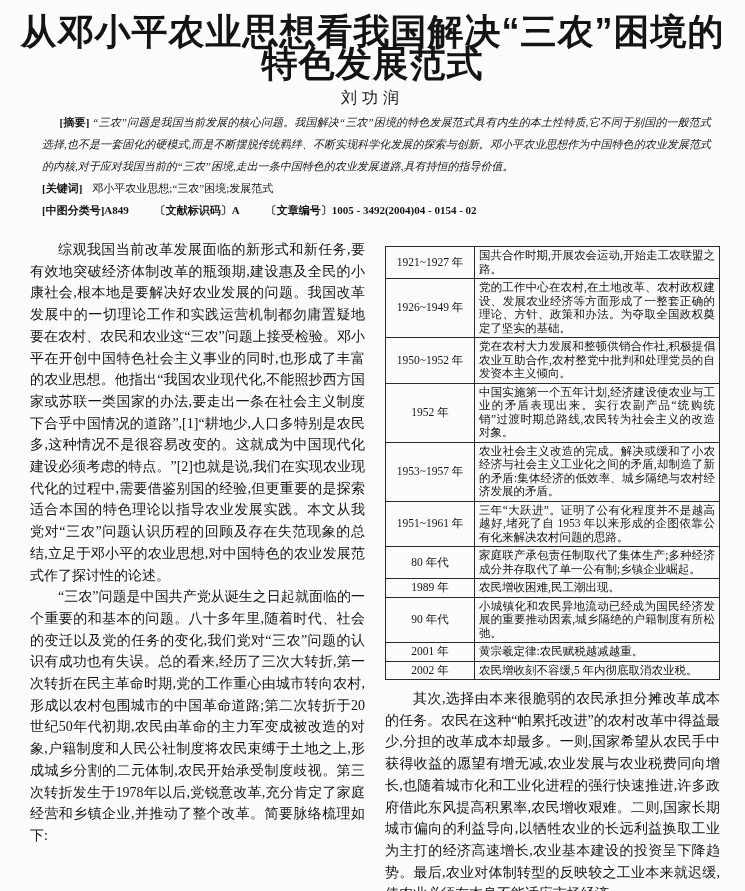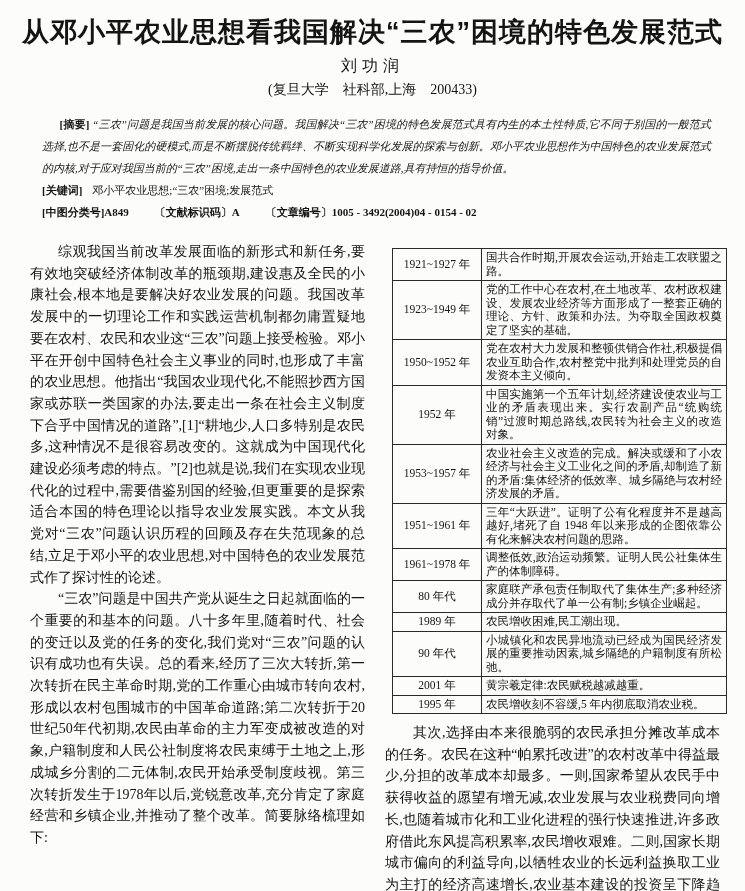--- a/index.html
+++ b/index.html
@@ -14,21 +14,21 @@
     width: 745px; height: 891px;
     background: #fcfcfa;
     overflow: hidden;
     box-sizing: border-box;
   }
   .page-title {
     margin: 16px 8px 4px 8px;
     text-align: center;
     font-family: "Liberation Sans", "DejaVu Sans", sans-serif;
     font-weight: bold;
-    font-size: 27px;
+    font-size: 36px;
     letter-spacing: 1px;
     line-height: 32px;
   }
   .author-line {
     text-align: center;
     font-size: 16px;
     letter-spacing: 5px;
     margin: 8px 0 2px 0;
   }
   .affiliation-line {
@@ -67,21 +67,21 @@
     margin: 0;
     font-family: "Liberation Sans", "DejaVu Sans", sans-serif;
     font-weight: bold;
     font-size: 14.5px;
     line-height: 21.7px;
     text-indent: 1.5em;
   }
   table.timeline {
     border-collapse: collapse;
     width: 100%;
-    margin: 7px 0 8px 7px;
+    margin: 7px 0 8px 0;
     font-size: 11.5px;
     line-height: 13.5px;
     table-layout: fixed;
   }
   table.timeline td {
     border: 1.5px solid #2a2a2a;
     padding: 2px 4px;
     vertical-align: middle;
   }
   td.period-cell {
@@ -93,21 +93,20 @@
 </style>
 </head>
 <body>
 
 <div class="page">
 
   <h1 class="page-title">从邓小平农业思想看我国解决“三农”困境的特色发展范式</h1>
 
   <div class="author-line">刘功润</div>
 
-  <div class="affiliation-line">(复旦大学　社科部,上海　200433)</div>
 
   <div class="meta-block">
     <p class="abstract-para"><span class="meta-label">[摘要]</span> <span>“三农”问题是我国当前发展的核心问题。我国解决“三农”困境的特色发展范式具有内生的本土性特质,它不同于别国的一般范式选择,也不是一套固化的硬模式,而是不断摆脱传统羁绊、不断实现科学化发展的探索与创新。邓小平农业思想作为中国特色的农业发展范式的内核,对于应对我国当前的“三农”困境,走出一条中国特色的农业发展道路,具有持恒的指导价值。</span></p>
     <p class="kw-para"><span class="meta-label">[关键词]</span><span class="kw-text">邓小平农业思想;“三农”困境;发展范式</span></p>
     <p class="cls-para"><span class="cls-item meta-label">[中图分类号]A849</span><span class="cls-item meta-label">〔文献标识码〕A</span><span class="cls-item meta-label">〔文章编号〕1005 - 3492(2004)04 - 0154 - 02</span></p>
   </div>
 
   <div class="columns">
 
     <div class="col">
@@ -118,61 +117,57 @@
 
     <div class="col">
 
       <table class="timeline">
         <tbody>
           <tr>
             <td class="period-cell">1921~1927 年</td>
             <td class="event-cell">国共合作时期,开展农会运动,开始走工农联盟之路。</td>
           </tr>
           <tr>
-            <td class="period-cell">1923~1949 年</td>
+            <td class="period-cell">1926~1949 年</td>
             <td class="event-cell">党的工作中心在农村,在土地改革、农村政权建设、发展农业经济等方面形成了一整套正确的理论、方针、政策和办法。为夺取全国政权奠定了坚实的基础。</td>
           </tr>
           <tr>
             <td class="period-cell">1950~1952 年</td>
             <td class="event-cell">党在农村大力发展和整顿供销合作社,积极提倡农业互助合作,农村整党中批判和处理党员的自发资本主义倾向。</td>
           </tr>
           <tr>
             <td class="period-cell">1952 年</td>
             <td class="event-cell">中国实施第一个五年计划,经济建设使农业与工业的矛盾表现出来。实行农副产品“统购统销”过渡时期总路线,农民转为社会主义的改造对象。</td>
           </tr>
           <tr>
             <td class="period-cell">1953~1957 年</td>
             <td class="event-cell">农业社会主义改造的完成。解决或缓和了小农经济与社会主义工业化之间的矛盾,却制造了新的矛盾:集体经济的低效率、城乡隔绝与农村经济发展的矛盾。</td>
           </tr>
           <tr>
             <td class="period-cell">1951~1961 年</td>
-            <td class="event-cell">三年“大跃进”。证明了公有化程度并不是越高越好,堵死了自 1948 年以来形成的企图依靠公有化来解决农村问题的思路。</td>
-          </tr>
-          <tr>
-            <td class="period-cell">1961~1978 年</td>
-            <td class="event-cell">调整低效,政治运动频繁。证明人民公社集体生产的体制障碍。</td>
+            <td class="event-cell">三年“大跃进”。证明了公有化程度并不是越高越好,堵死了自 1953 年以来形成的企图依靠公有化来解决农村问题的思路。</td>
           </tr>
           <tr>
             <td class="period-cell">80 年代</td>
             <td class="event-cell">家庭联产承包责任制取代了集体生产;多种经济成分并存取代了单一公有制;乡镇企业崛起。</td>
           </tr>
           <tr>
             <td class="period-cell">1989 年</td>
             <td class="event-cell">农民增收困难,民工潮出现。</td>
           </tr>
           <tr>
             <td class="period-cell">90 年代</td>
             <td class="event-cell">小城镇化和农民异地流动已经成为国民经济发展的重要推动因素,城乡隔绝的户籍制度有所松弛。</td>
           </tr>
           <tr>
             <td class="period-cell">2001 年</td>
             <td class="event-cell">黄宗羲定律:农民赋税越减越重。</td>
           </tr>
           <tr>
-            <td class="period-cell">1995 年</td>
+            <td class="period-cell">2002 年</td>
             <td class="event-cell">农民增收刻不容缓,5 年内彻底取消农业税。</td>
           </tr>
         </tbody>
       </table>
 
       <p class="body-para">其次,选择由本来很脆弱的农民承担分摊改革成本的任务。农民在这种“帕累托改进”的农村改革中得益最少,分担的改革成本却最多。一则,国家希望从农民手中获得收益的愿望有增无减,农业发展与农业税费同向增长,也随着城市化和工业化进程的强行快速推进,许多政府借此东风提高积累率,农民增收艰难。二则,国家长期城市偏向的利益导向,以牺牲农业的长远利益换取工业为主打的经济高速增长,农业基本建设的投资呈下降趋势。最后,农业对体制转型的反映较之工业本来就迟缓,使农业必须在本身不能适应市场经济</p>
     </div>
 
   </div>
 

